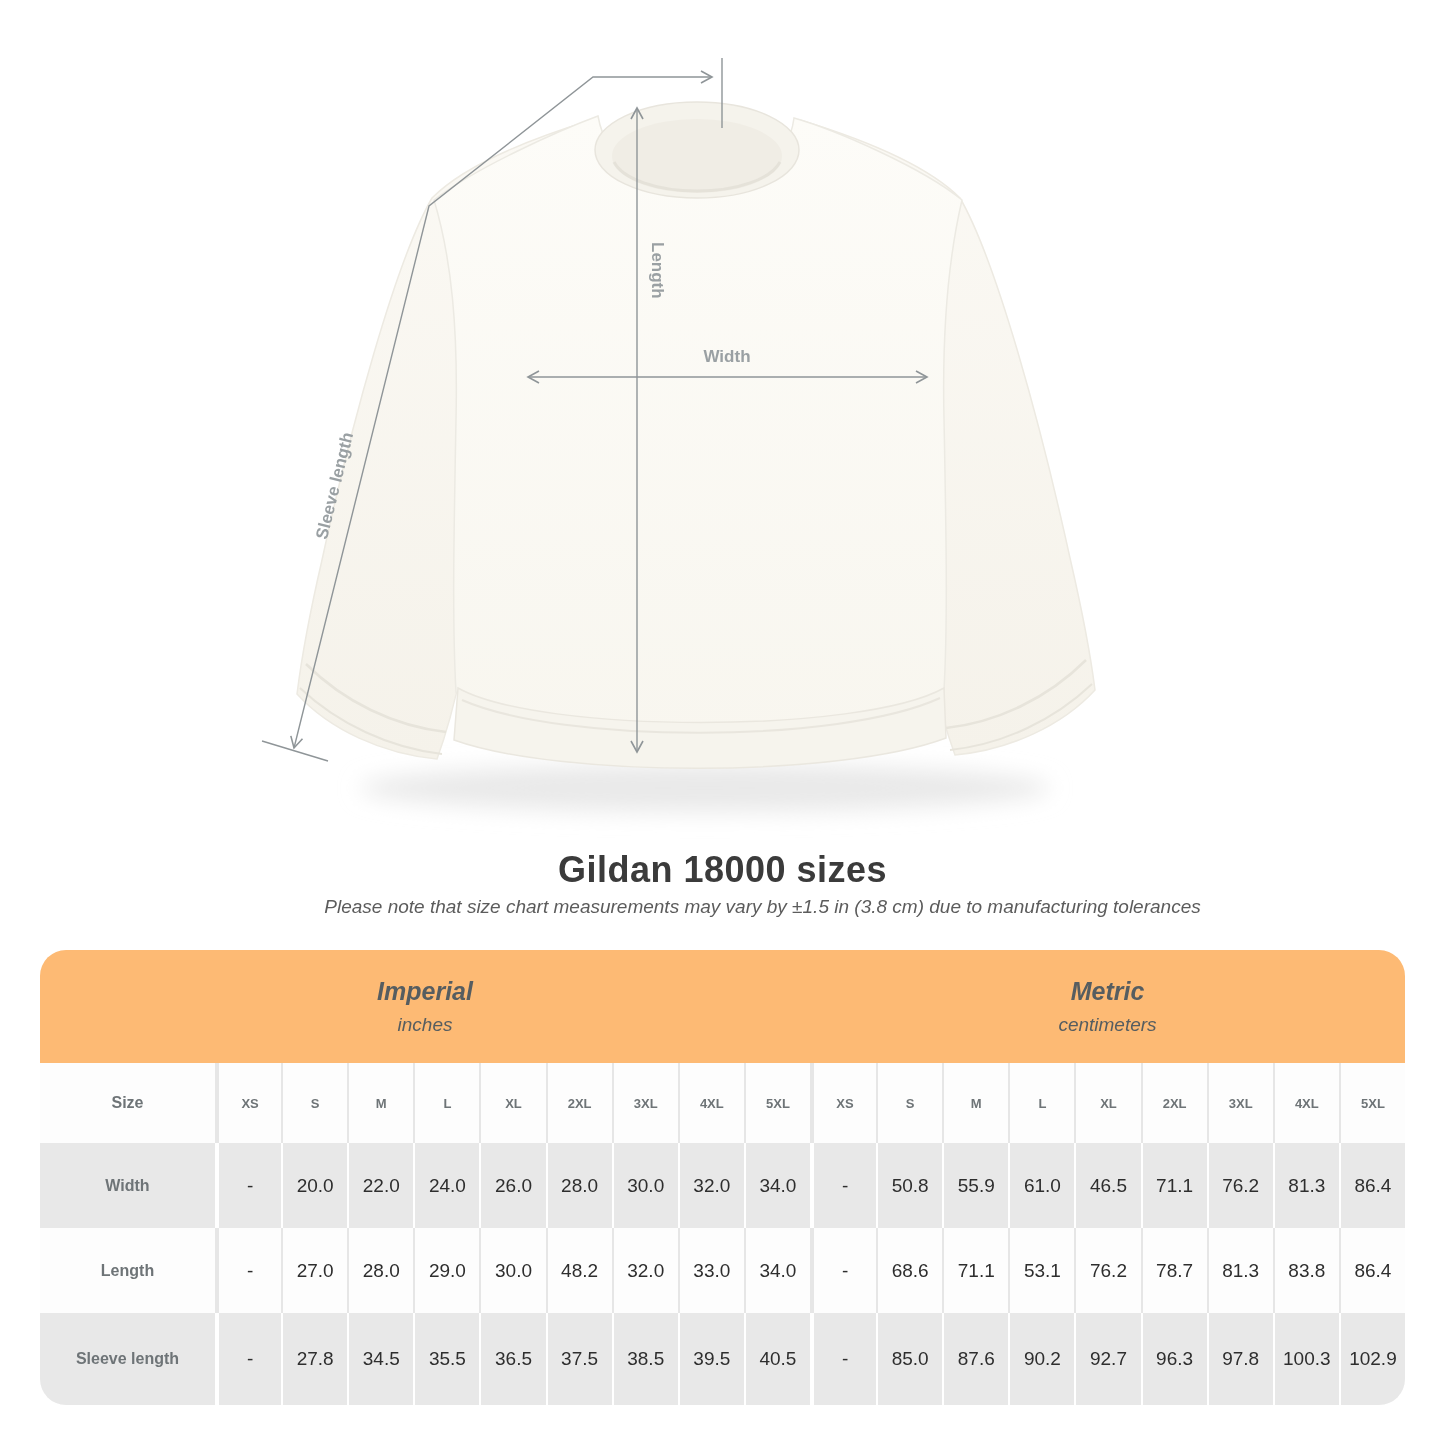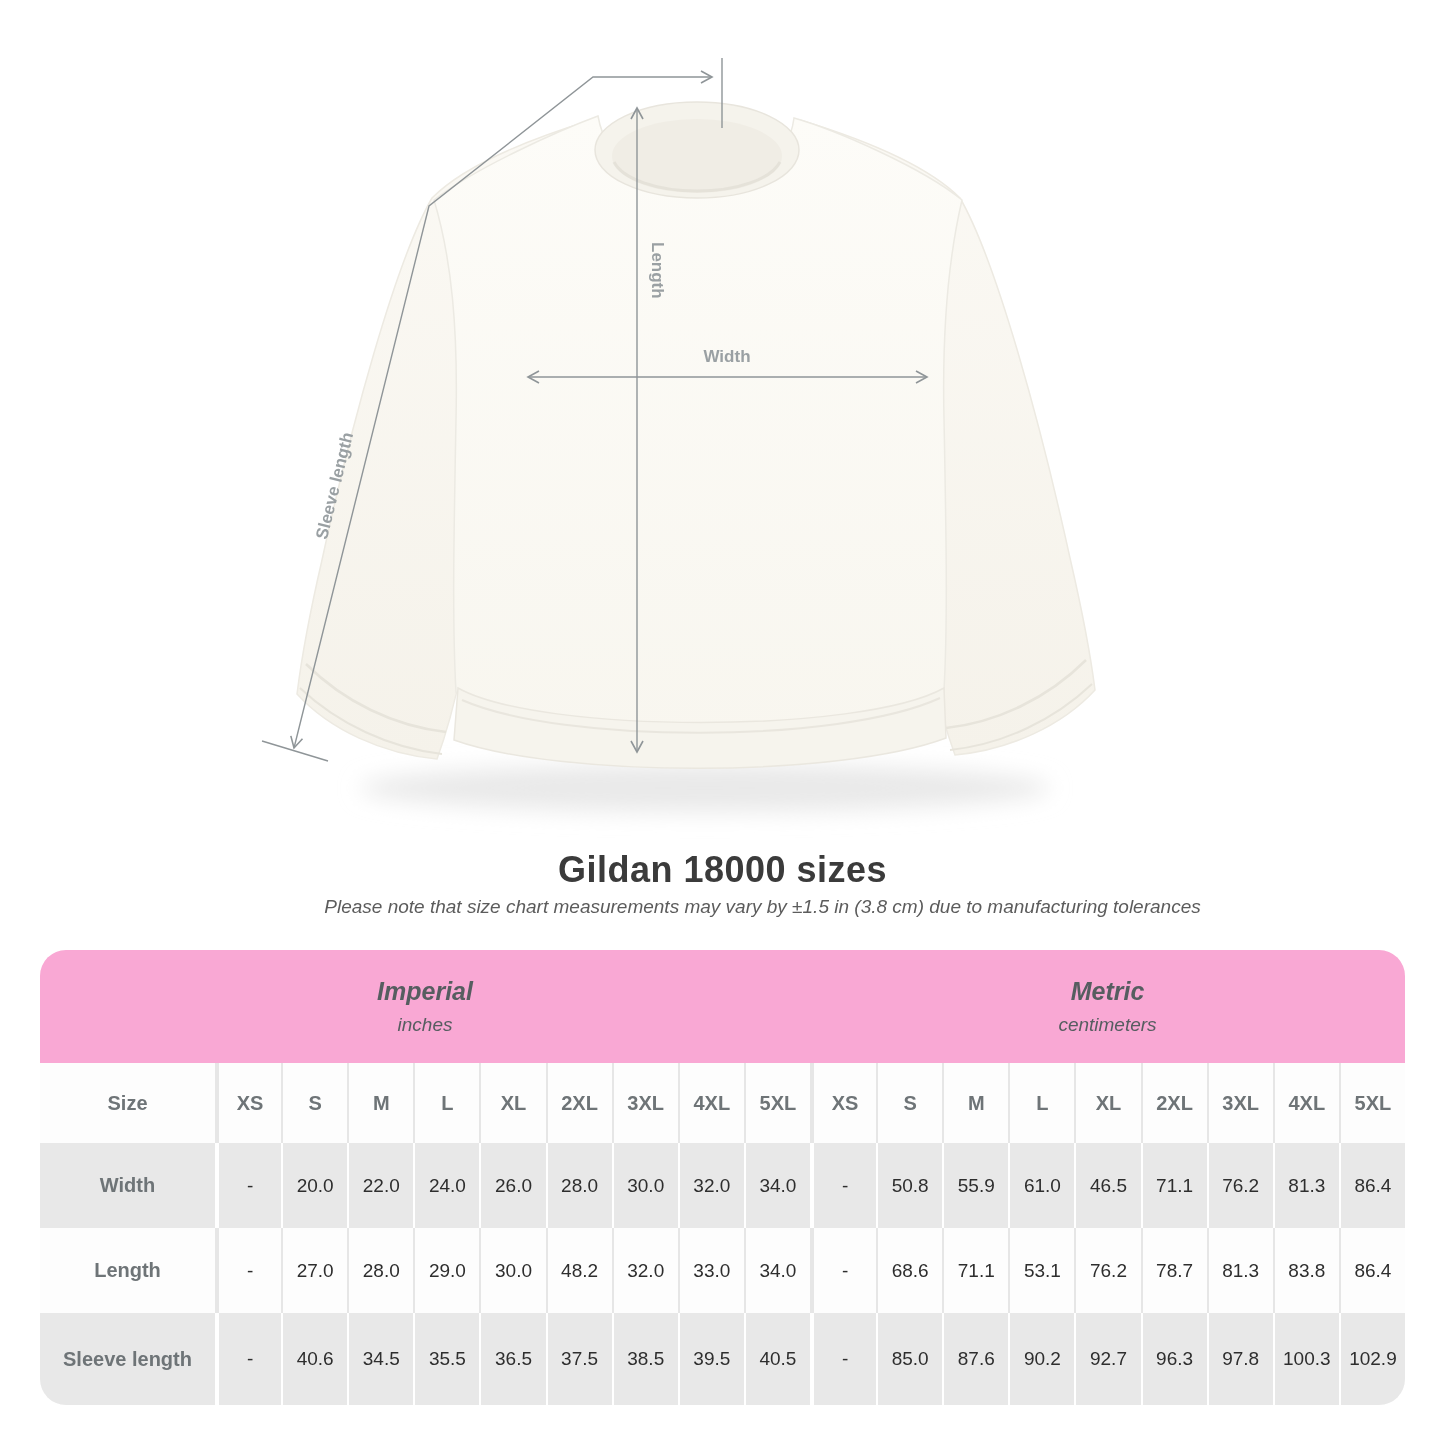--- a/index.html
+++ b/index.html
@@ -12,37 +12,37 @@
          font-size:36px;font-weight:700;color:#3b3b3b;letter-spacing:.5px;}
   .note{position:absolute;top:896px;left:0;width:1445px;text-align:center;
         font-size:19px;font-style:italic;color:#5c5c5c;margin-left:40px;}
 
   .tablewrap{position:absolute;top:950px;left:40px;width:1365px;height:455px;
              border-radius:26px;overflow:hidden;background:#fdfdfd;}
   table.sizes{width:100%;height:100%;border-collapse:separate;border-spacing:0;table-layout:fixed;}
   table.sizes td{text-align:center;vertical-align:middle;padding:0;}
 
   tr.unit-row{height:113px;}
-  tr.unit-row td{background:#f9a8d4;}
+  tr.unit-row td{background:#fdba74;}
   .unit-name{font-size:25px;font-weight:700;font-style:italic;color:#565d60;}
   .unit-sub{font-size:19px;font-style:italic;color:#565d60;margin-top:8px;}
 
   tr.row-a{height:80px;}
   tr.row-b{height:85px;}
   tr.row-c{height:85px;}
   tr.row-d{height:92px;}
 
   tr.light td{background:#fdfdfd;border-left:2px solid #e6e6e6;}
   tr.dark  td{background:#e8e8e8;border-left:2px solid #ffffff;}
   tr.light td.gsep{border-left-width:4px;}
   tr.dark  td.gsep{border-left-width:4px;}
   td.lbl{border-left:none !important;}
 
-  td.h{font-size:20px;font-weight:700;color:#6e7477;}
-  td.lbl{font-size:20px;font-weight:700;color:#6e7477;}
+  td.h{font-size:13px;font-weight:700;color:#6e7477;}
+  td.lbl{font-size:16px;font-weight:700;color:#6e7477;}
   td.v{font-size:19px;color:#2e2e2e;}
 </style>
 </head>
 <body>
 
 <div class="page">
 
   <div class="hero">
     <svg width="1445" height="848" viewBox="0 0 1445 848" xmlns="http://www.w3.org/2000/svg">
       <defs>
@@ -212,21 +212,21 @@
         <td class="v">76.2</td>
         <td class="v">78.7</td>
         <td class="v">81.3</td>
         <td class="v">83.8</td>
         <td class="v">86.4</td>
       </tr>
 
       <tr class="row-d dark">
         <td class="lbl">Sleeve length</td>
         <td class="v gsep">-</td>
-        <td class="v">40.6</td>
+        <td class="v">27.8</td>
         <td class="v">34.5</td>
         <td class="v">35.5</td>
         <td class="v">36.5</td>
         <td class="v">37.5</td>
         <td class="v">38.5</td>
         <td class="v">39.5</td>
         <td class="v">40.5</td>
         <td class="v gsep">-</td>
         <td class="v">85.0</td>
         <td class="v">87.6</td>

